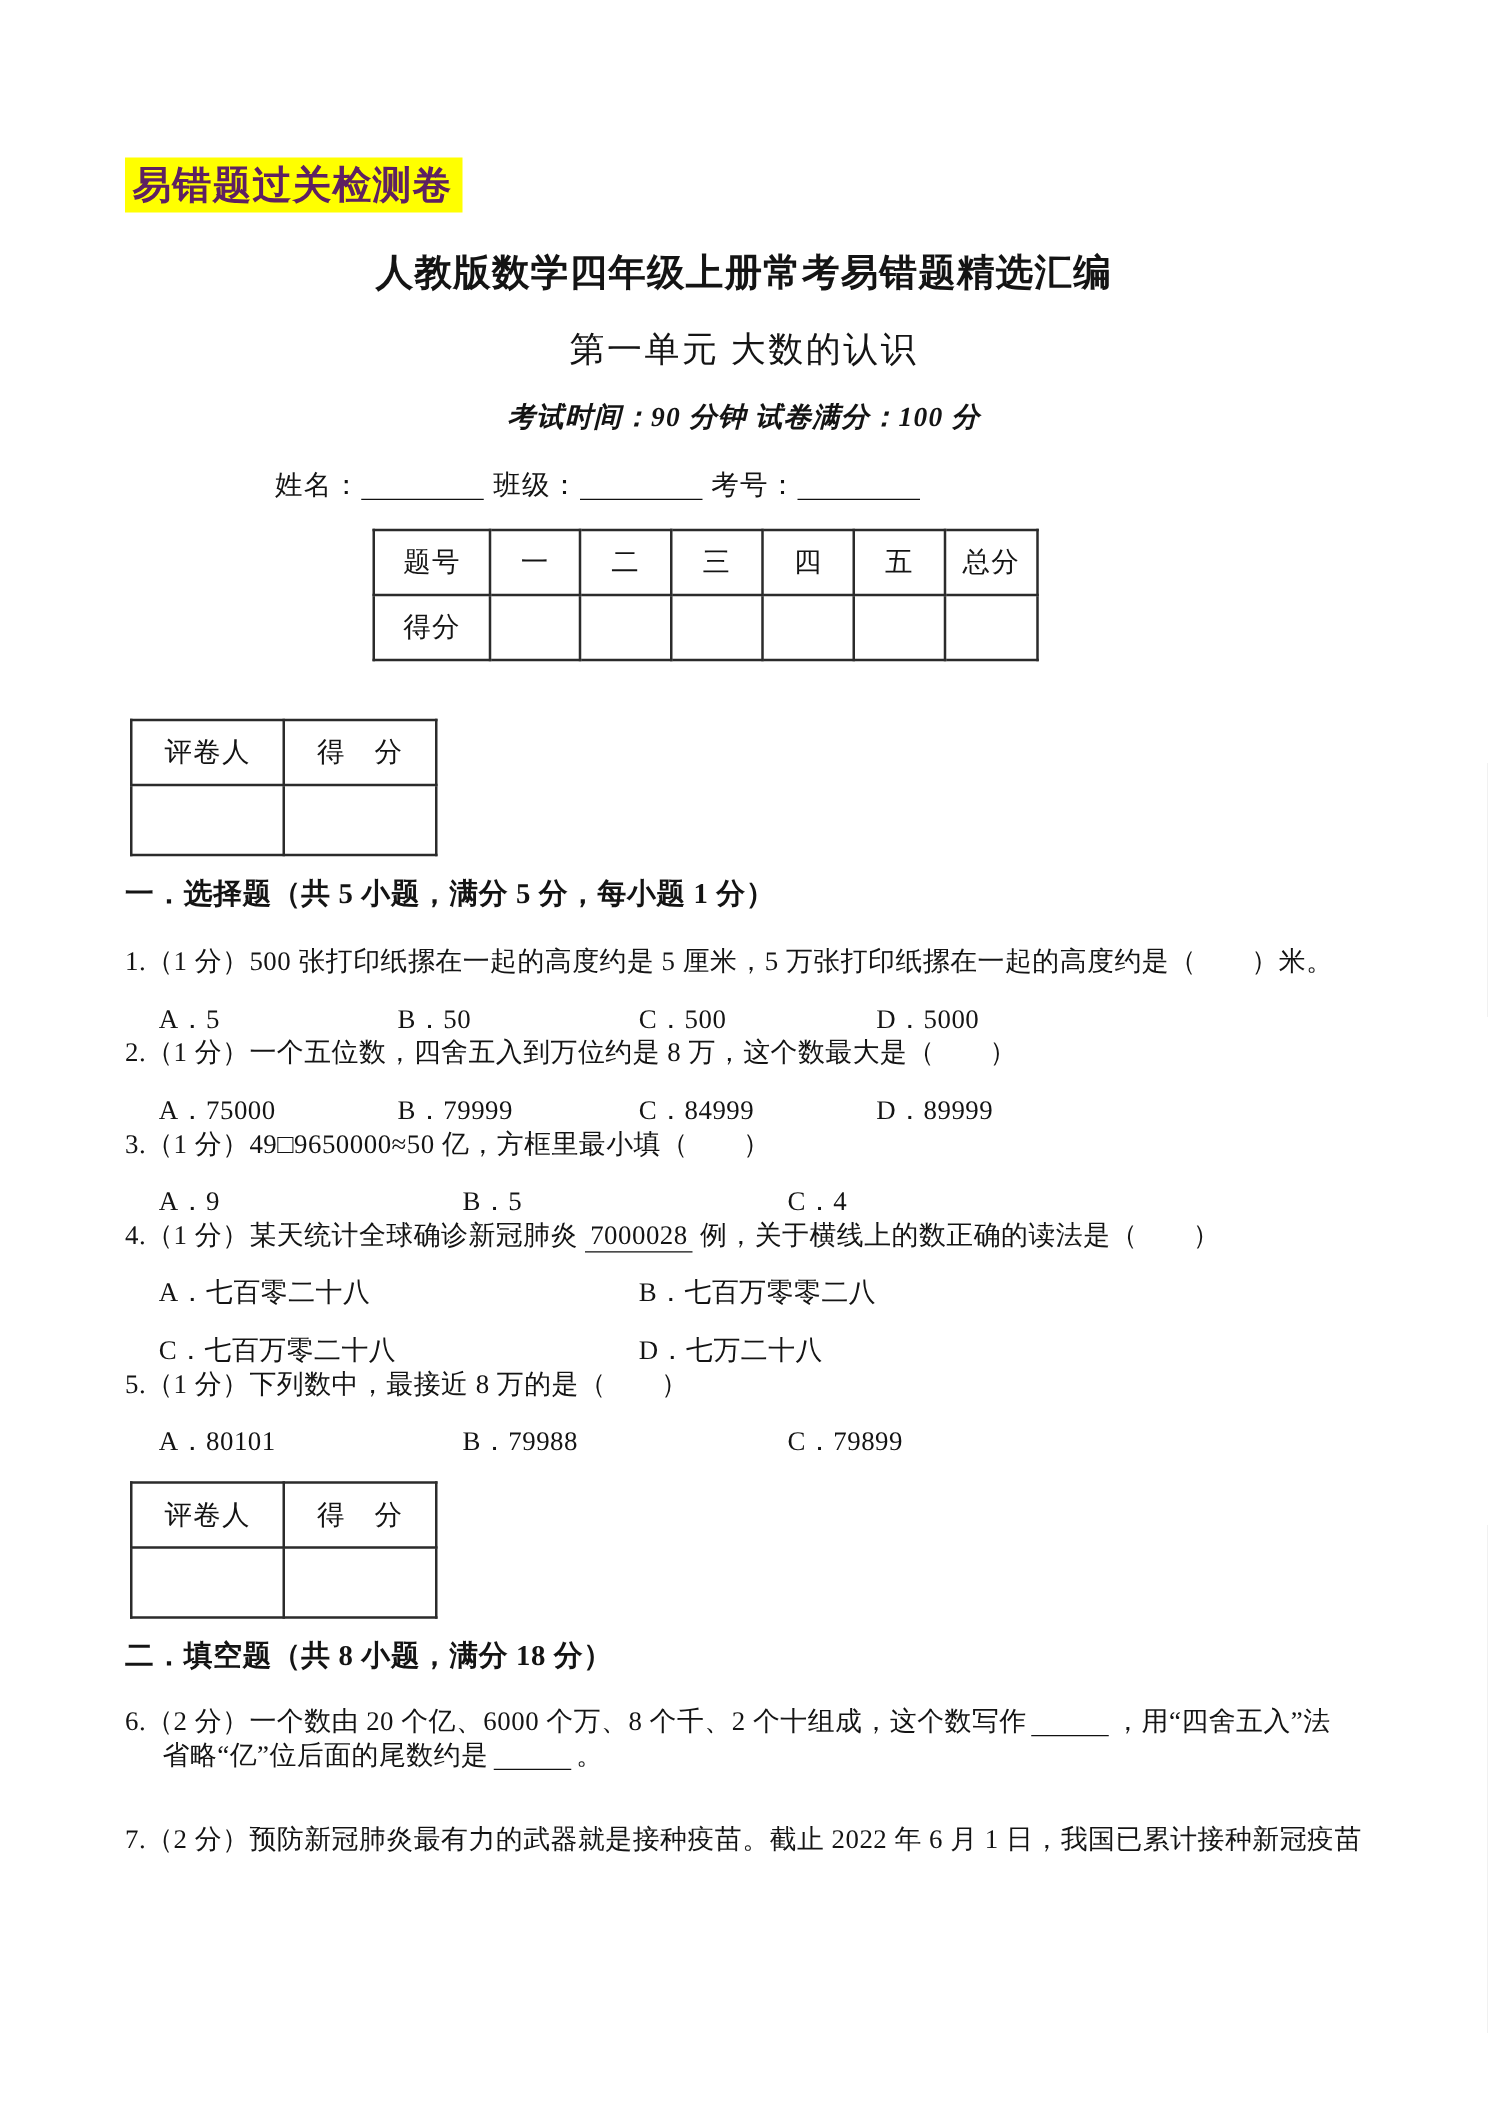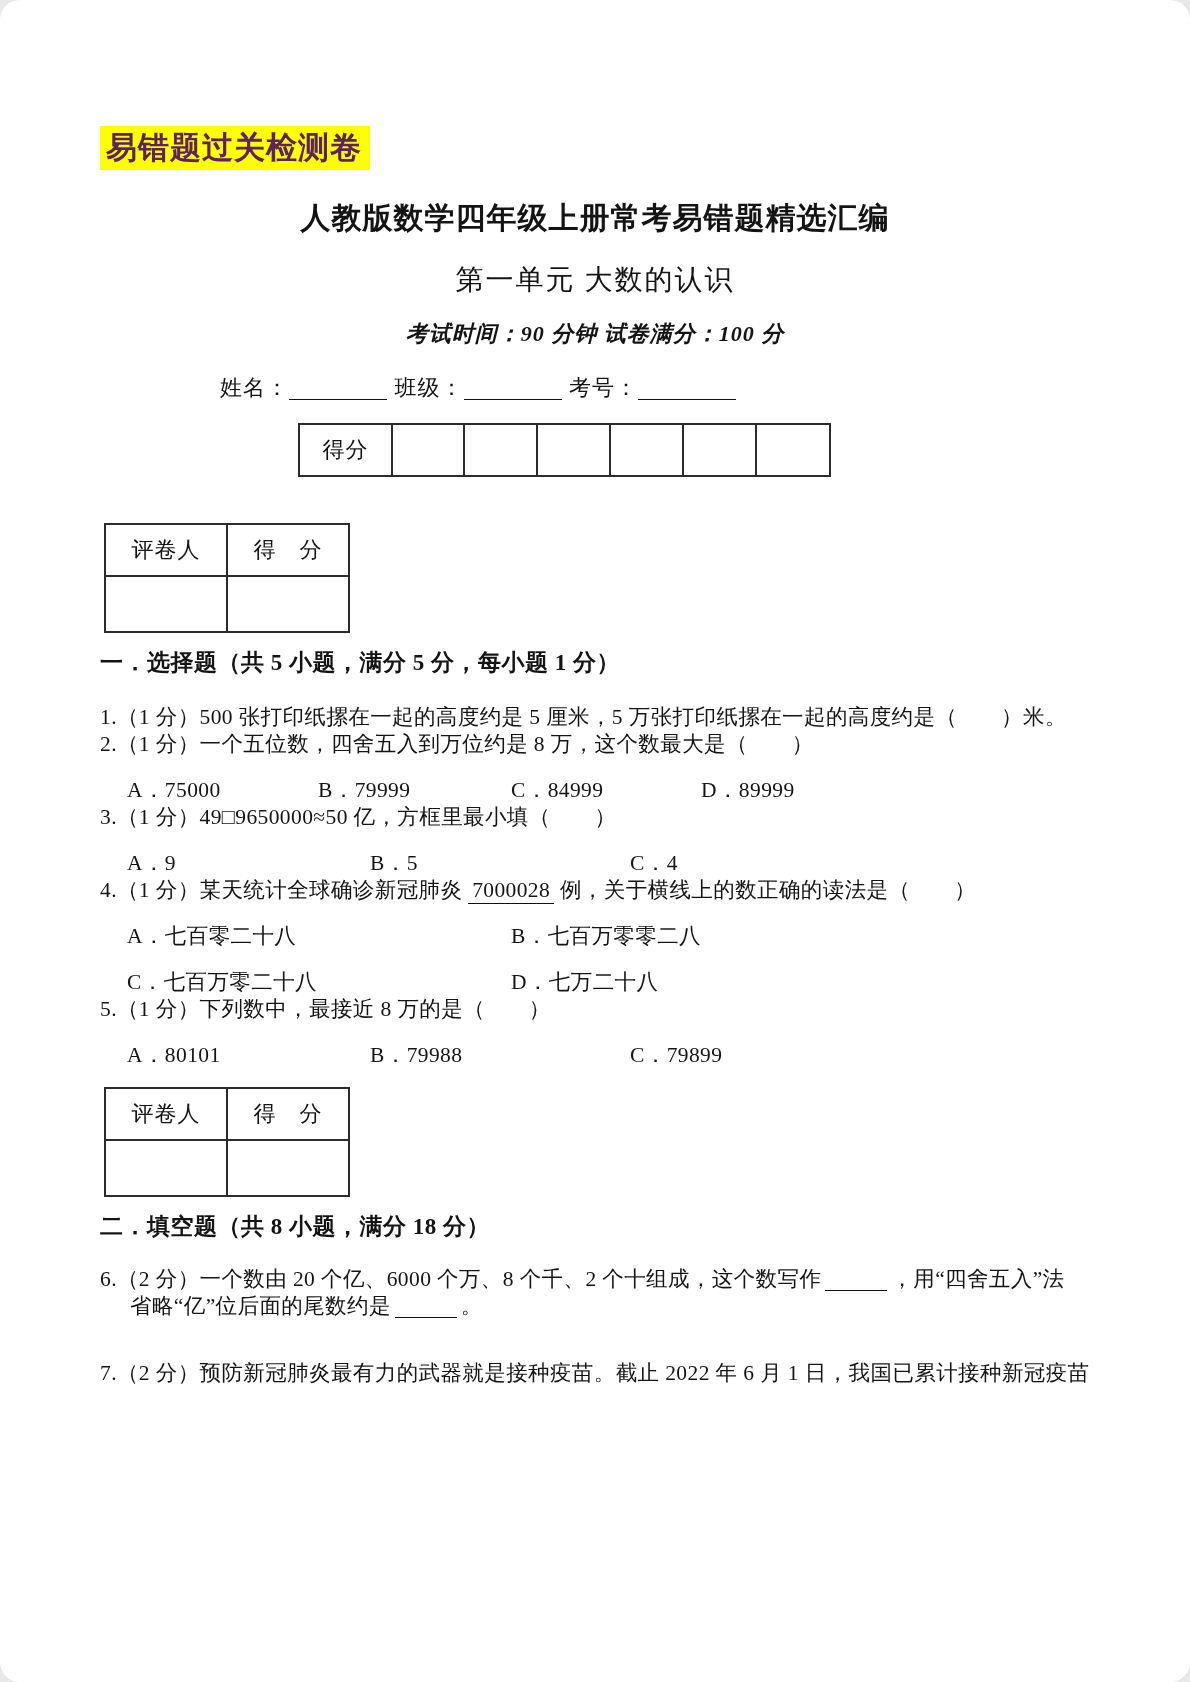--- a/index.html
+++ b/index.html
@@ -4,21 +4,20 @@
 <style>
   html,body { margin:0; padding:0; background:#e8e8e8; }
   .page {
     position:relative;
     width:1190px; height:1682px;
     margin:0 auto;
     background:#ffffff;
     color:#141414;
     font-family:"Liberation Serif","DejaVu Serif",serif;
     overflow:hidden;
-    border-radius:20px;
   }
   .content { padding:126px 100px 0 100px; box-sizing:border-box; }
 
   .badge {
     display:inline-block;
     font-size:31px; font-weight:bold;
     line-height:1.2;
     padding:3px 8px 4px 6px;
     letter-spacing:1px;
   }
@@ -90,20 +89,29 @@
       <colgroup>
         <col style="width:93px">
           <col style="width:72px">
           <col style="width:73px">
           <col style="width:73px">
         <col style="width:73px">
           <col style="width:73px">
           <col style="width:74px">
       </colgroup>
       <tbody>
+          <tr>
+        <td>题号</td>
+        <td>一</td>
+        <td>二</td>
+        <td>三</td>
+        <td>四</td>
+        <td>五</td>
+        <td>总分</td>
+      </tr>
       <tr>
         <td>得分</td>
         <td></td>
         <td></td>
         <td></td>
         <td></td>
         <td></td>
         <td></td>
       </tr>
     </tbody>
@@ -118,20 +126,26 @@
       <tr class="bd">
         <td></td>
         <td></td>
       </tr>
     </tbody>
       </table>
 
     <div class="sec-heading">一．选择题（共 5 小题，满分 5 分，每小题 1 分）</div>
 
     <div class="q" style="margin-top:26px">1.（1 分）500 张打印纸摞在一起的高度约是 5 厘米，5 万张打印纸摞在一起的高度约是（　　）米。</div>
+    <div class="choices c4">
+      <span>A．5</span>
+      <span>B．50</span>
+      <span>C．500</span>
+      <span>D．5000</span>
+    </div>
 
     <div class="q">2.（1 分）一个五位数，四舍五入到万位约是 8 万，这个数最大是（　　）</div>
     <div class="choices c4">
       <span>A．75000</span>
       <span>B．79999</span>
       <span>C．84999</span>
       <span>D．89999</span>
     </div>
 
     <div class="q">3.（1 分）49□9650000≈50 亿，方框里最小填（　　）</div>

